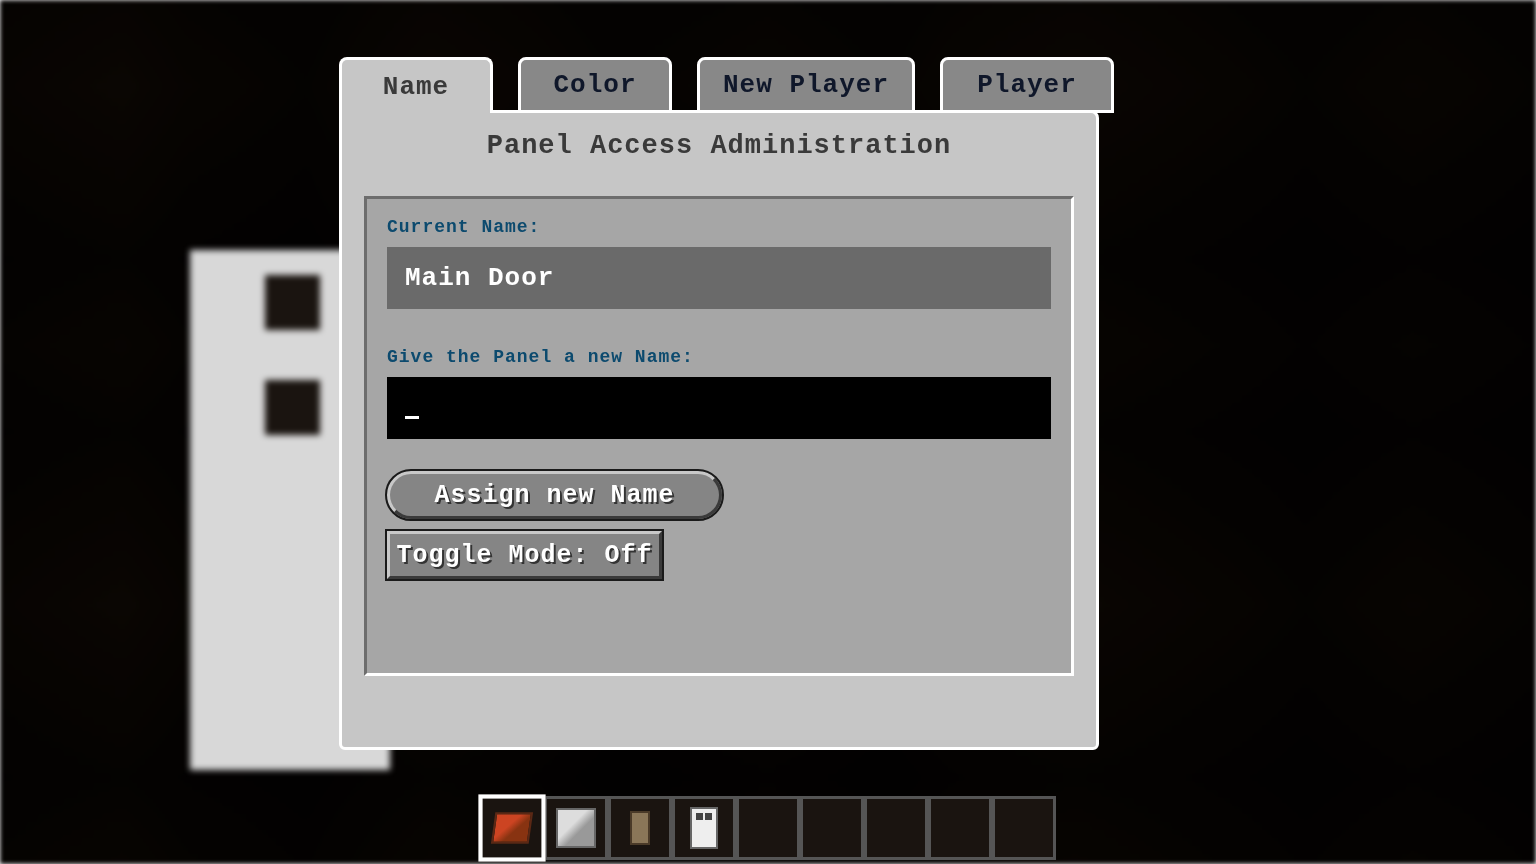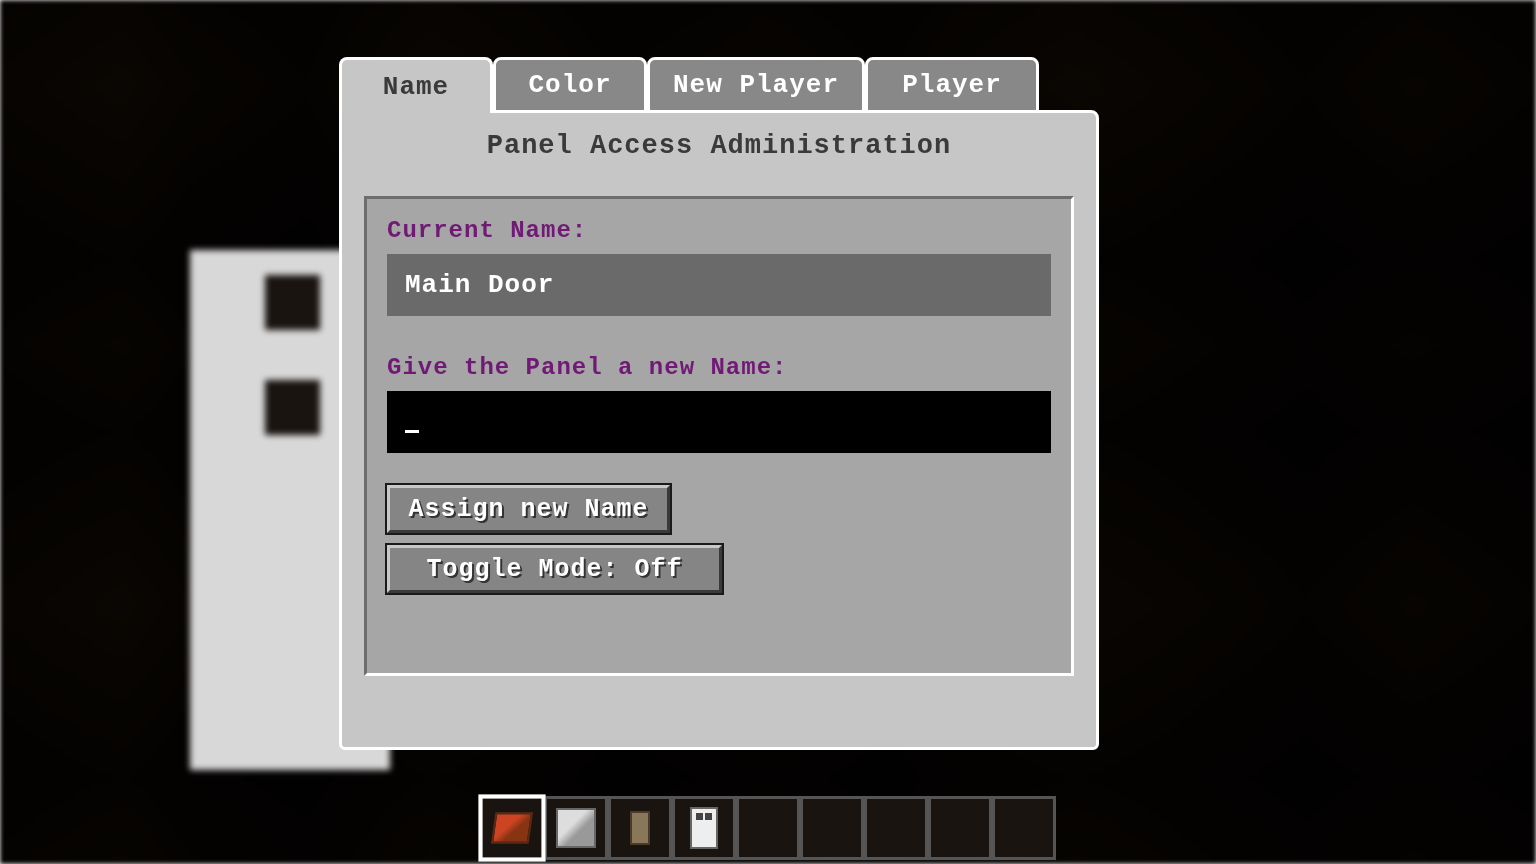--- a/index.html
+++ b/index.html
@@ -69,21 +69,22 @@
   position: relative;
 }
 .tab.active {
   background: #c6c6c6;
   color: #3a3a3a;
   border-bottom: none;
   z-index: 12;
 }
 .tab.inactive {
   background: #888;
-  color: #ffffff;
+  color: #0f172a;
+  margin-left: 25px;
 }
 .tab-name { width: 154px; }
 .tab-color { width: 154px; }
 .tab-player { width: 174px; }
 .tab-newplayer { width: 218px; }
 .gui-panel {
   position: absolute;
   left: 339px;
   top: 110px;
   width: 760px;
@@ -107,22 +108,22 @@
 .inner-box {
   background: #a6a6a6;
   border-top: 3px solid #6d6d6d;
   border-left: 3px solid #6d6d6d;
   border-right: 3px solid #fff;
   border-bottom: 3px solid #fff;
   padding: 18px 20px 24px 20px;
   height: 480px;
 }
 .field-label {
-  color: #701a75;
-  font-size: 24px;
+  color: #0c4a6e;
+  font-size: 18px;
   font-weight: bold;
   letter-spacing: 1px;
   margin-bottom: 10px;
 }
 .current-name-box {
   background: #6a6a6a;
   color: #fff;
   font-size: 26px;
   font-weight: bold;
   letter-spacing: 1px;
@@ -165,22 +166,22 @@
   font-weight: bold;
   letter-spacing: 1px;
   height: 48px;
   display: flex;
   align-items: center;
   justify-content: center;
   cursor: pointer;
   text-shadow: 2px 2px 0 #333;
   margin-bottom: 12px;
 }
-.btn-assign { width: 283px; }
-.btn-toggle { width: 335px; }
+.btn-assign { width: 335px; border-radius: 24px; }
+.btn-toggle { width: 275px; }
 .btn-close {
   position: absolute;
   right: 26px;
   bottom: 20px;
   width: 160px;
   margin: 0;
 }
 .hotbar {
   position: absolute;
   left: 50%;

